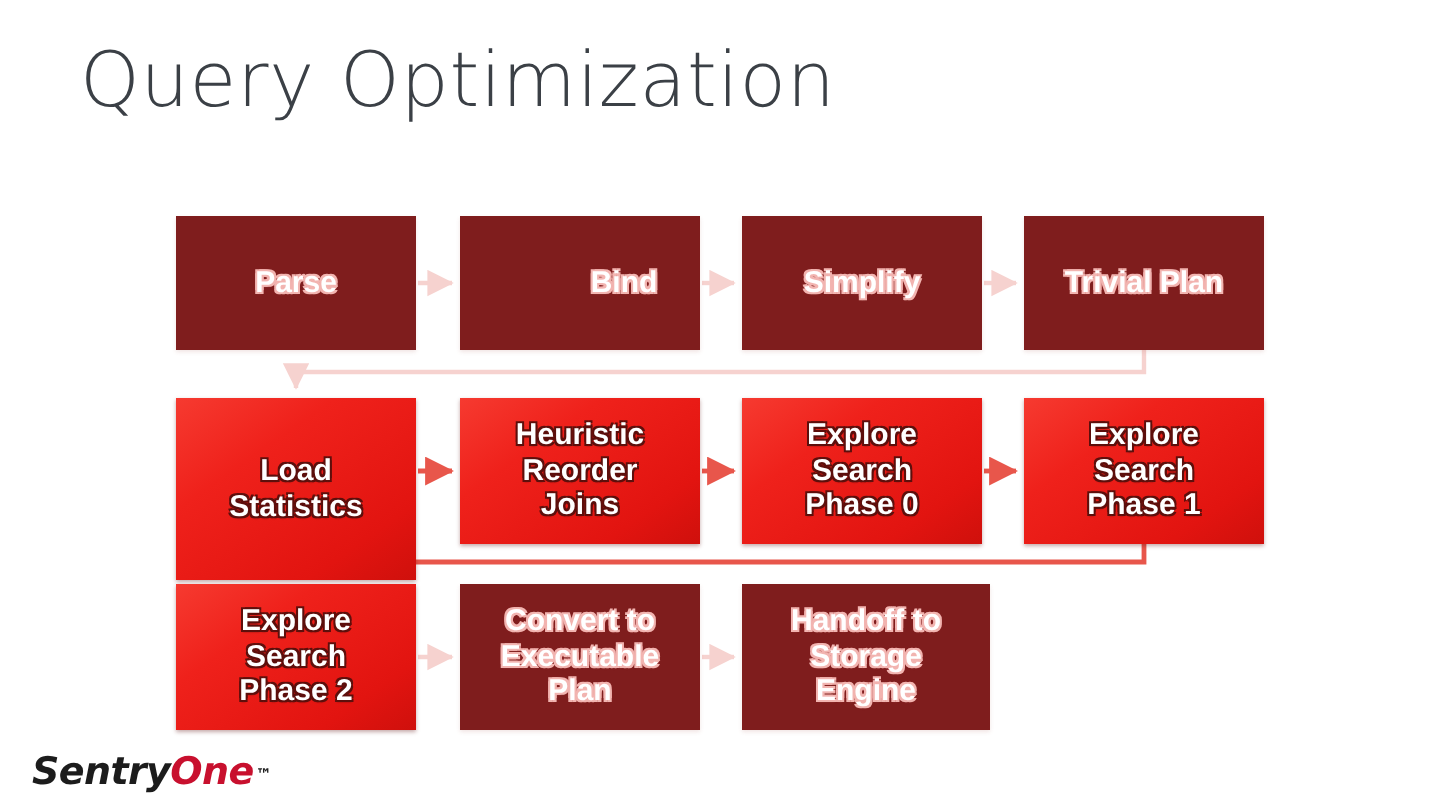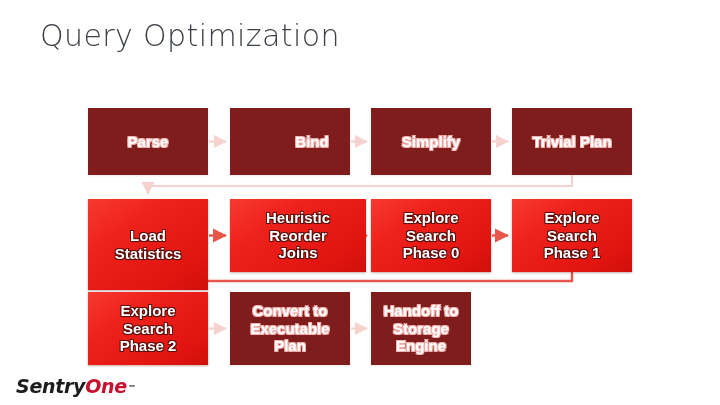--- a/index.html
+++ b/index.html
@@ -19,21 +19,21 @@
     height: 405px;
     background: #ffffff;
   }
 
   
   #slide-title {
     position: absolute;
     left: 40px;
     top: 18px;
     font-family: "DejaVu Sans", sans-serif;
-    font-size: 30px;
+    font-size: 38px;
     font-weight: 300;
     letter-spacing: 0.4px;
     color: #3b4046;
     white-space: nowrap;
   }
 
   
   #diagram {
     position: absolute;
     left: 0;
@@ -195,21 +195,21 @@
       <span class="node-label">Simplify</span>
     </div>
     <div class="node faded row1" style="left:512px; top:108px; width:120px; height:67px;">
       <span class="node-label">Trivial Plan</span>
     </div>
 
     <div class="node active" style="left:88px;  top:199px; width:120px; height:91px;justify-content:center;">
       <span class="node-label">Load
 Statistics</span>
     </div>
-    <div class="node active" style="left:230px; top:199px; width:136px; height:73px;">
+    <div class="node active" style="left:230px; top:199px; width:120px; height:73px;">
       <span class="node-label">Heuristic
 Reorder
 Joins</span>
     </div>
     <div class="node active" style="left:371px; top:199px; width:120px; height:73px;">
       <span class="node-label">Explore
 Search
 Phase 0</span>
     </div>
     <div class="node active" style="left:512px; top:199px; width:120px; height:73px;">
@@ -221,21 +221,21 @@
     <div class="node active" style="left:88px;  top:292px; width:120px; height:73px;">
       <span class="node-label">Explore
 Search
 Phase 2</span>
     </div>
     <div class="node faded" style="left:230px; top:292px; width:120px; height:73px;">
       <span class="node-label">Convert to
 Executable
 Plan</span>
     </div>
-    <div class="node faded" style="left:371px; top:292px; width:100px; height:73px;">
+    <div class="node faded" style="left:371px; top:292px; width:124px; height:73px;">
       <span class="node-label">Handoff to
 Storage
 Engine</span>
     </div>
 
   </div>
 
   <div id="logo">
     <span class="logo-sentry">Sentry</span><span class="logo-one">One</span><span class="logo-tm">™</span>
   </div>

